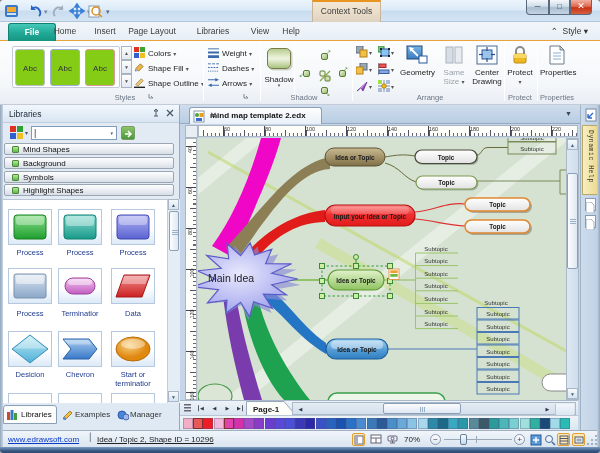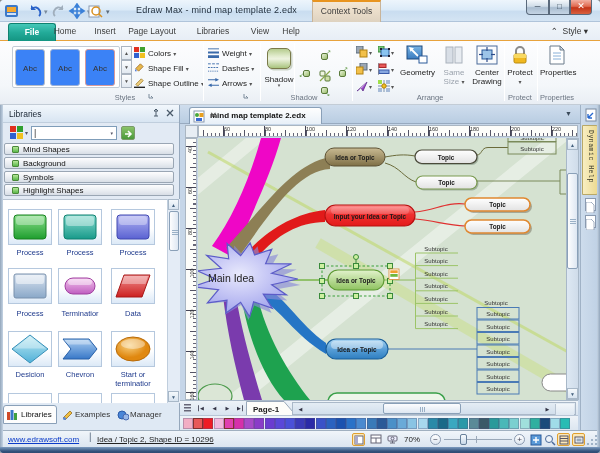--- a/index.html
+++ b/index.html
@@ -35,21 +35,21 @@
 #stylebtn{position:absolute;right:12px;top:4px;font-size:8.5px;color:#333;}
 
 #ribbon{position:absolute;left:0;top:41px;width:600px;height:64px;
 background:linear-gradient(180deg,#fdfdfe 0%,#f4f7fa 70%,#e9eef4 100%);border-bottom:1px solid #c3ccd6;}
 .gdiv{position:absolute;top:2px;height:58px;width:1px;background:#d4dbe3;border-right:1px solid #fff;}
 .glabel{position:absolute;top:52px;font-size:7.5px;color:#6b7582;width:80px;text-align:center;}
 .dd{color:#555;font-size:6px;}
 
 #stylebox{position:absolute;left:12px;top:5px;width:108px;height:42px;background:#fff;
 border:1px solid #c3ccd6;border-radius:2px;}
-.abccell{position:absolute;top:2px;width:30px;height:37px;border-radius:3px;background:#3b82f6;text-align:center;
+.abccell{position:absolute;top:2px;width:30px;height:37px;border-radius:3px;background:#84cc16;text-align:center;
 font-size:8px;color:#333;line-height:37px;}
 .mini{position:absolute;left:121px;width:11px;height:14px;border:1px solid #aab4c0;
 background:linear-gradient(180deg,#fcfdfe,#e2e9f1);font-size:5px;color:#555;text-align:center;line-height:13px;}
 .rrow{position:absolute;font-size:8px;color:#222;white-space:nowrap;}
 .ric{display:inline-block;width:11px;height:11px;vertical-align:-2px;margin-right:3px;}
 
 #shadowbtn{position:absolute;left:264px;width:30px;height:48px;text-align:center;}
 #shadowsq{display:inline-block;width:24px;height:21px;border-radius:5px;border:1px solid #7a7a4a;
 background:linear-gradient(180deg,#b6cc8e 0%,#e2ecce 38%,#eef3e0 52%,#a9c47e 100%);box-shadow:1.5px 1.5px 0 rgba(120,140,100,.35);}
 .shmini{position:absolute;width:12px;height:12px;}
@@ -141,21 +141,20 @@
           <path d="M79 8 l-3 -2 v4 z"></path>
         </g>
   <text x="82" y="11" font-size="7" fill="#7a8a9a">▾</text>
  </svg>
  <svg class="qat" style="left:88px;top:3px" width="26" height="16">
   <rect x="1" y="3" width="10" height="11" fill="#fff" stroke="#8a9ab0"></rect>
         <circle cx="8" cy="8" r="4" fill="none" stroke="#d89020" stroke-width="1.5"></circle>
         <line x1="11" y1="11" x2="14" y2="14" stroke="#d89020" stroke-width="1.5"></line>
   <text x="18" y="11" font-size="7" fill="#5a6a7a">▾</text>
  </svg>
- <span class="ttext">Edraw Max - mind map template 2.edx</span>
  <div id="ctxtab">
         <span>Context Tools</span>
       </div>
  <div class="wbtn" style="left:526px;width:23px;border-radius:0 0 0 4px;">
         <i>─</i>
       </div>
  <div class="wbtn" style="left:549px;width:21px;">
         <i>□</i>
       </div>
  <div class="wbtn" id="wclose" style="left:570px;width:22px;border-radius:0 0 4px 0;">

